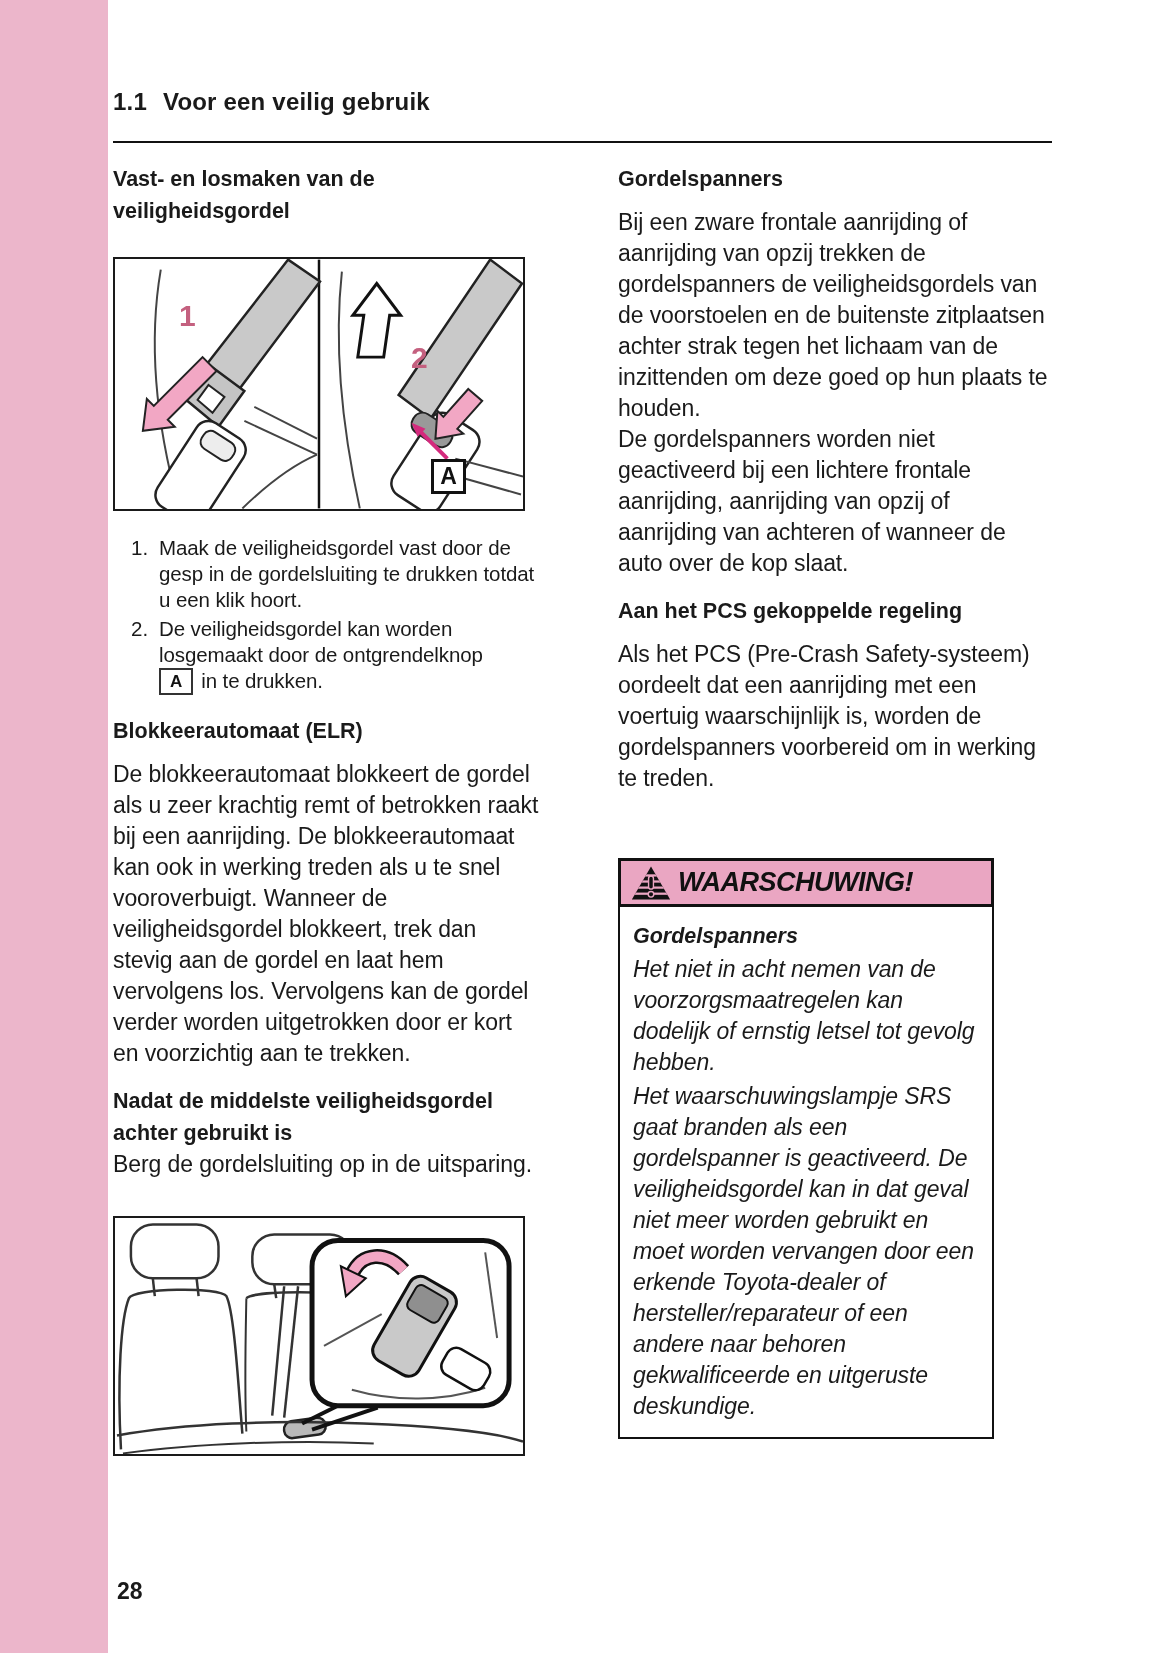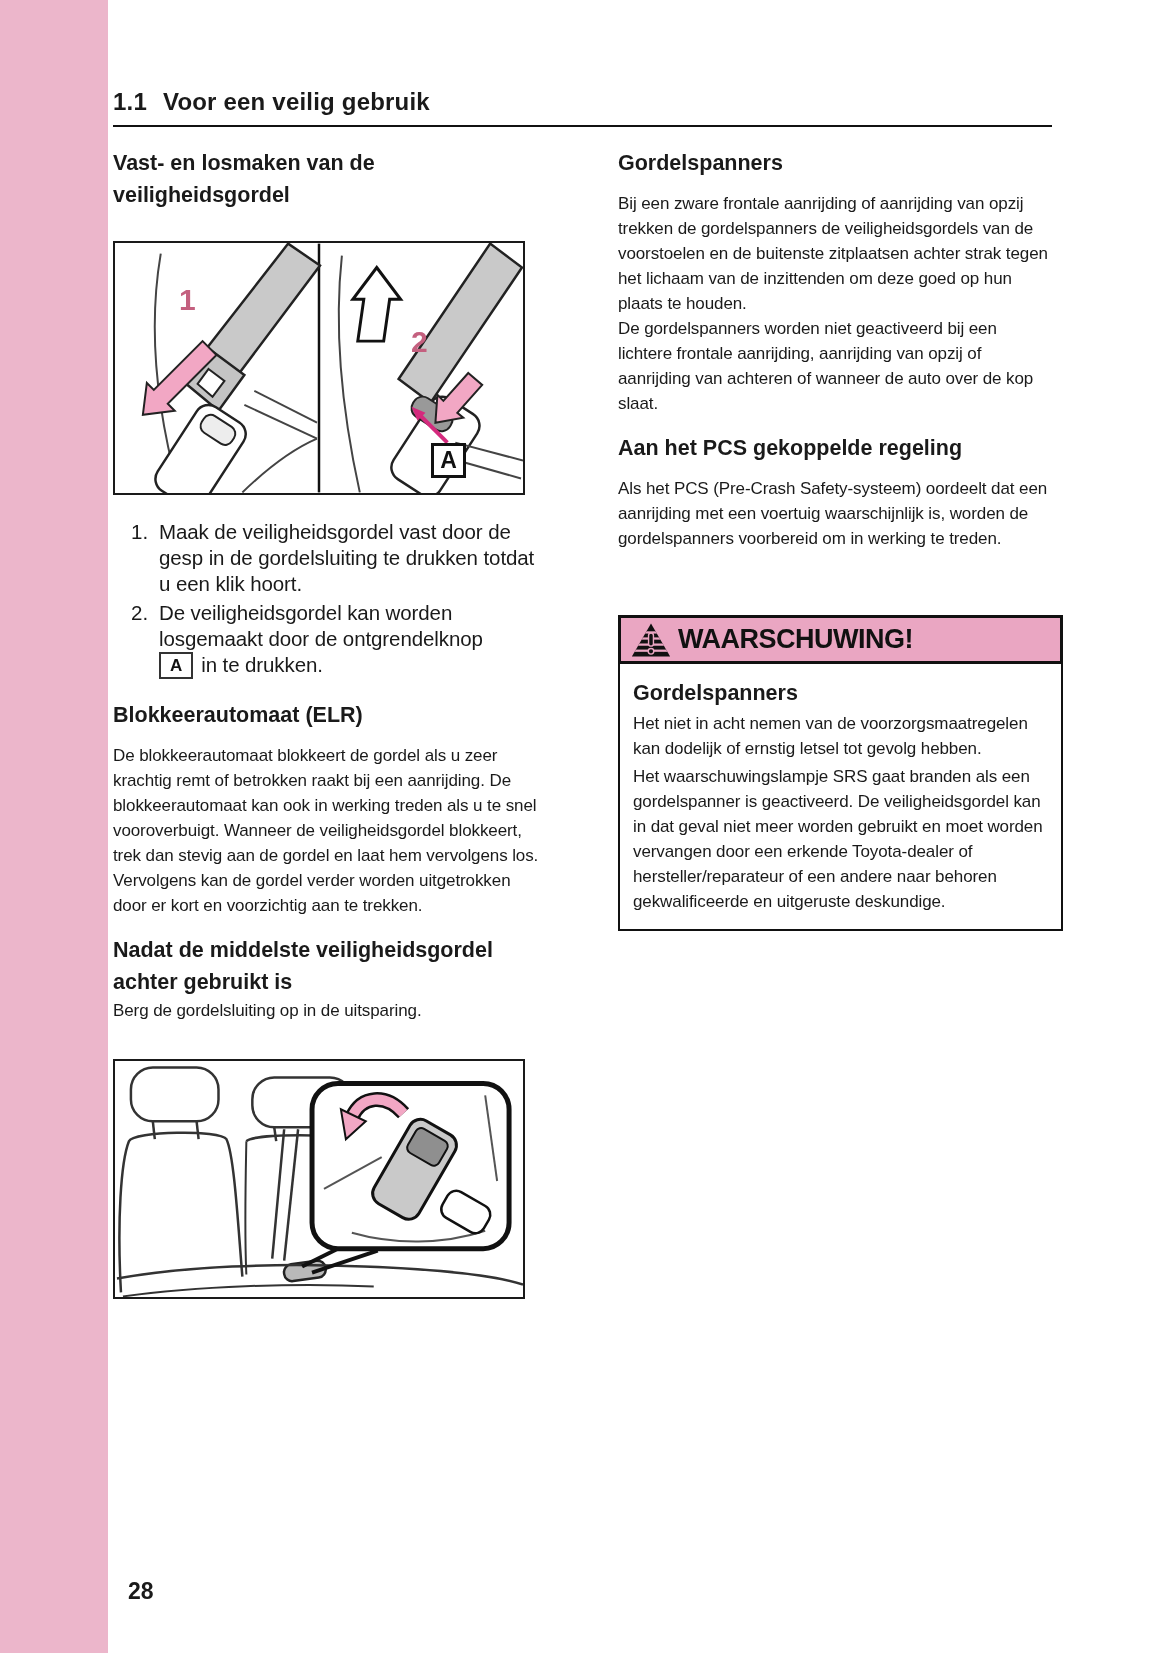--- a/index.html
+++ b/index.html
@@ -9,50 +9,50 @@
     --figure_gray:#c9c9c9;
   }
   *{box-sizing:border-box;}
   html,body{margin:0;padding:0;background:#ffffff;}
   .page{
     position:relative;width:1165px;height:1653px;background:#fff;overflow:hidden;
     font-family:"Liberation Sans","DejaVu Sans",sans-serif;color:#1a1a1a;
   }
   .stripe{position:absolute;left:0;top:0;width:108px;height:1653px;background:var(--sidebar_pink);}
   .content{position:absolute;left:113px;top:0;width:939px;}
-  .chapter-header{margin-top:88px;padding-bottom:9px;border-bottom:2.5px solid #111;
+  .chapter-header{margin-top:88px;padding-bottom:25px;border-bottom:2.5px solid #111;
     font-size:24px;font-weight:bold;letter-spacing:0.2px;}
   .chapter-header .chnum{margin-right:16px;}
   .cols{display:flex;}
   .col-left{width:427px;margin-right:78px;flex:none;}
   .col-right{width:434px;flex:none;}
   .h{font-size:21.5px;font-weight:bold;line-height:32px;margin:0;}
-  .p{font-size:17px;line-height:25px;margin:0;letter-spacing:-0.1px;}
+  .p{font-size:23px;line-height:31px;margin:0;letter-spacing:-0.1px;}
   .mt20{margin-top:20px;} .mt16{margin-top:16px;} .mt14{margin-top:0;}
   .mt12{margin-top:12px;} .mt26{}
   .figure{position:relative;border:2px solid #1a1a1a;background:#fff;}
   .fig1{width:412px;height:254px;margin-top:30px;}
   .fig2{width:412px;height:240px;margin-top:36px;}
   .figure svg{display:block;width:100%;height:100%;}
   .figlabel{position:absolute;font-weight:bold;color:#c4607f;font-size:30px;line-height:30px;}
   .abox{position:absolute;width:35px;height:35px;border:3px solid #111;background:#fff;
     display:flex;align-items:center;justify-content:center;font-weight:bold;font-size:23px;color:#111;}
   .steps{margin-top:24px;padding-left:18px;}
   .step{display:flex;margin-top:3px;}
   .step .num{flex:none;width:28px;font-size:20.5px;line-height:26px;}
   .step .txt{flex:1;font-size:20.5px;line-height:26px;letter-spacing:-0.1px;}
   .inline-abox{display:inline-block;border:2px solid #333;background:#fff;padding:0 9px;
     font-weight:bold;font-size:17px;line-height:23px;margin-right:8px;vertical-align:1px;color:#111;}
-  .warn{margin-top:64px;width:445px;}
+  .warn{margin-top:64px;width:376px;font-style:italic;}
   .warn-head{border:3px solid #111;background:var(--warning_pink);height:49px;
     display:flex;align-items:center;padding:0 10px;}
   .warn-title{font-size:27px;font-weight:bold;letter-spacing:-0.5px;margin-left:7px;color:#111;}
   .warn-body{border:2px solid #111;border-top:none;padding:9px 13px 15px;}
   .warn-body .h{font-size:21.5px;}
-  .pagenum{position:absolute;left:128px;top:1578px;font-size:23px;font-weight:bold;}
+  .pagenum{position:absolute;left:117px;top:1578px;font-size:23px;font-weight:bold;}
 </style>
 </head>
 <body>
 
 <div class="page">
   <div class="stripe"></div>
 
   <div class="content">
 
     <div class="chapter-header">

